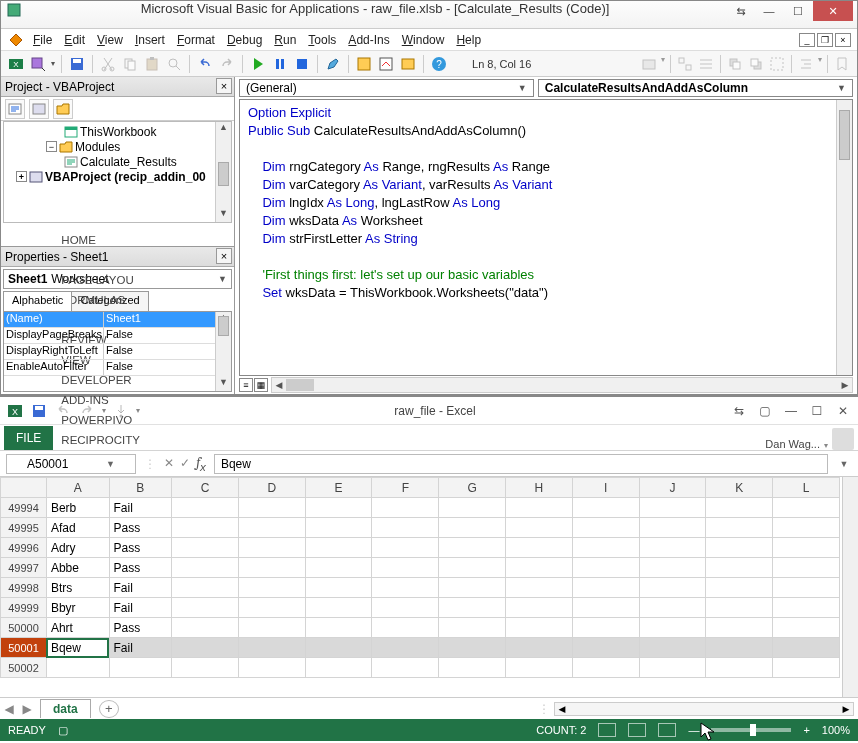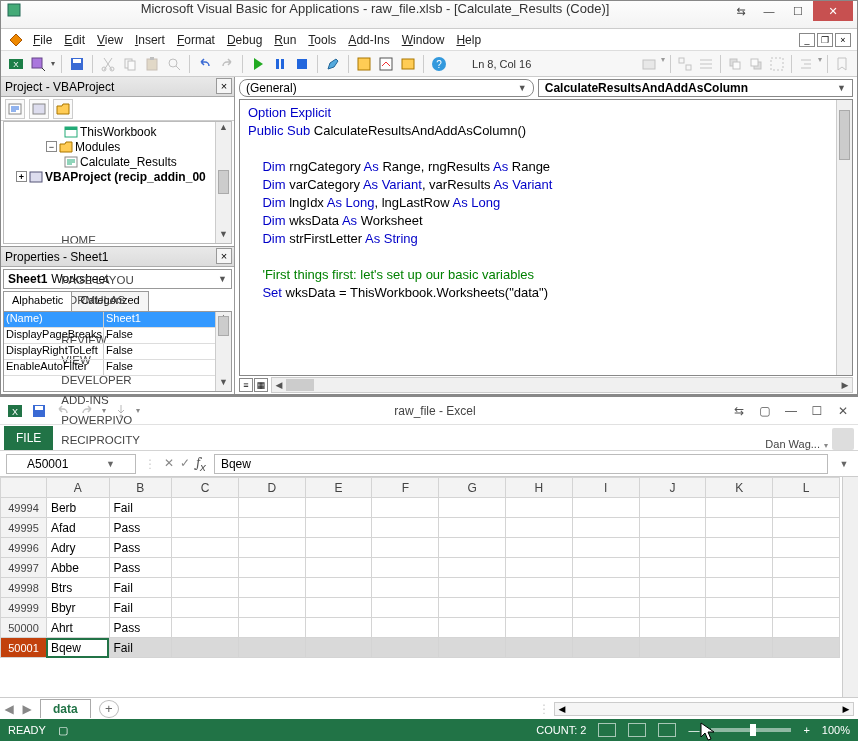--- a/index.html
+++ b/index.html
@@ -21,21 +21,21 @@
 
 .vba-toolbar { height: 26px; display: flex; align-items: center; padding: 0 6px; gap: 4px; border-bottom: 1px solid #ccc; background: #f7f7f7; }
 .tbtn { width: 18px; height: 18px; display: inline-flex; align-items: center; justify-content: center; }
 .tbtn svg { width: 16px; height: 16px; }
 .tsep { width: 1px; height: 18px; background: #ccc; margin: 0 2px; }
 .tb-status { font-size: 11px; color: #333; margin-left: 20px; }
 .vba-toolbar .spacer { flex: 1; }
 .tb-right .tbtn { opacity: .55; }
 
 .vba-body { flex: 1; display: flex; min-height: 0; }
-.vba-left { width: 234px; display: flex; flex-direction: column; border-right: 1px solid #999; }
+.vba-left { width: 234px; display: flex; flex-direction: column; border-right: 1px solid #999; gap: 21px; }
 .pane-title { background: linear-gradient(#e9e9e9,#dcdcdc); height: 20px; display: flex; align-items: center; padding: 0 4px; font-size: 12px; border-bottom: 1px solid #aaa; position: relative; }
 .pane-title .x { position: absolute; right: 2px; top: 1px; width: 16px; height: 16px; border: 1px solid #999; text-align: center; line-height: 14px; font-size: 11px; background: #f5f5f5; }
 .proj-toolbar { height: 24px; display: flex; align-items: center; gap: 4px; padding: 2px 4px; border-bottom: 1px solid #ccc; }
 .proj-toolbar .tbtn { width: 20px; height: 20px; border: 1px solid #ccc; background: #fafafa; }
 .proj-tree { flex: 1; overflow: hidden; font-size: 12px; padding: 2px 0; border: 1px solid #bbb; margin: 0 2px 2px; position: relative; }
 .tree-row { display: flex; align-items: center; height: 15px; padding-left: 4px; white-space: nowrap; }
 .tree-ic { width: 14px; height: 12px; margin-right: 2px; display: inline-block; }
 .tree-indent { display: inline-block; }
 .tree-row.bold { font-weight: bold; }
 .proj-scroll { position: absolute; right: 0; top: 0; bottom: 0; width: 16px; background: #f0f0f0; border-left: 1px solid #ccc; }
@@ -52,21 +52,21 @@
 .prop-grid { flex: 1; margin: 0 2px 2px; border: 1px solid #999; overflow: hidden; position: relative; font-size: 11px; }
 .prop-row { display: flex; height: 16px; border-bottom: 1px solid #ddd; }
 .prop-row .k { width: 100px; padding: 0 2px; border-right: 1px solid #ccc; }
 .prop-row .v { flex: 1; padding: 0 2px; }
 .prop-row.sel { background: #3399ff; color: #fff; }
 .prop-grid .proj-scroll { top: 0; }
 
 .vba-right { flex: 1; display: flex; flex-direction: column; min-width: 0; }
 .code-combos { height: 22px; display: flex; gap: 4px; padding: 2px 4px; }
 .code-combo { flex: 1; border: 1px solid #888; background: #fff; display: flex; align-items: center; padding: 0 6px; font-size: 12px; }
-.code-combo.left { flex: 0 0 48%; border-radius: 8px; }
+.code-combo.left { flex: 0 0 48%; }
 .code-combo .dd { margin-left: auto; font-size: 9px; color: #555; }
 .code-combo .bold { font-weight: bold; }
 .code-area { flex: 1; position: relative; border: 1px solid #888; margin: 0 4px 0 4px; background: #fff; font-family: Consolas, monospace; font-size: 13px; overflow: hidden; }
 .code-area pre { padding: 4px 8px; line-height: 18px; }
 .kw { color: #0000c8; }
 .cm { color: #008000; }
 .code-vscroll { position: absolute; right: 0; top: 0; bottom: 0; width: 16px; background: #f0f0f0; border-left: 1px solid #ccc; }
 .code-vscroll .thumb { position: absolute; left: 2px; right: 2px; top: 10px; height: 50px; background: #ccc; border: 1px solid #aaa; }
 .code-bottom { height: 18px; display: flex; align-items: center; margin: 0 4px; position: relative; }
 .code-bottom .modebtn { width: 14px; height: 14px; border: 1px solid #888; margin-right: 1px; font-size: 9px; text-align: center; line-height: 12px; }
@@ -688,20 +688,35 @@
               <td class="colW"></td>
               <td class="colW"></td>
               <td class="colW"></td>
               <td class="colW"></td>
               <td class="colW"></td>
               <td class="colW"></td>
               <td class="colW"></td>
               <td class="colW"></td>
               <td class="colW"></td>
             </tr>
+            <tr>
+              <th class="rowhdr">50002</th>
+              <td class="txt colA"></td>
+              <td class="txt colB"></td>
+              <td class="colW"></td>
+              <td class="colW"></td>
+              <td class="colW"></td>
+              <td class="colW"></td>
+              <td class="colW"></td>
+              <td class="colW"></td>
+              <td class="colW"></td>
+              <td class="colW"></td>
+              <td class="colW"></td>
+              <td class="colW"></td>
+            </tr>
           </tbody>
       </table>
     </div>
     <div class="grid-vsb"></div>
   </div>
 
   <div class="sheet-tabs">
     <span class="nav">◀</span>
     <span class="nav">▶</span>
     <div class="tab">data</div>

